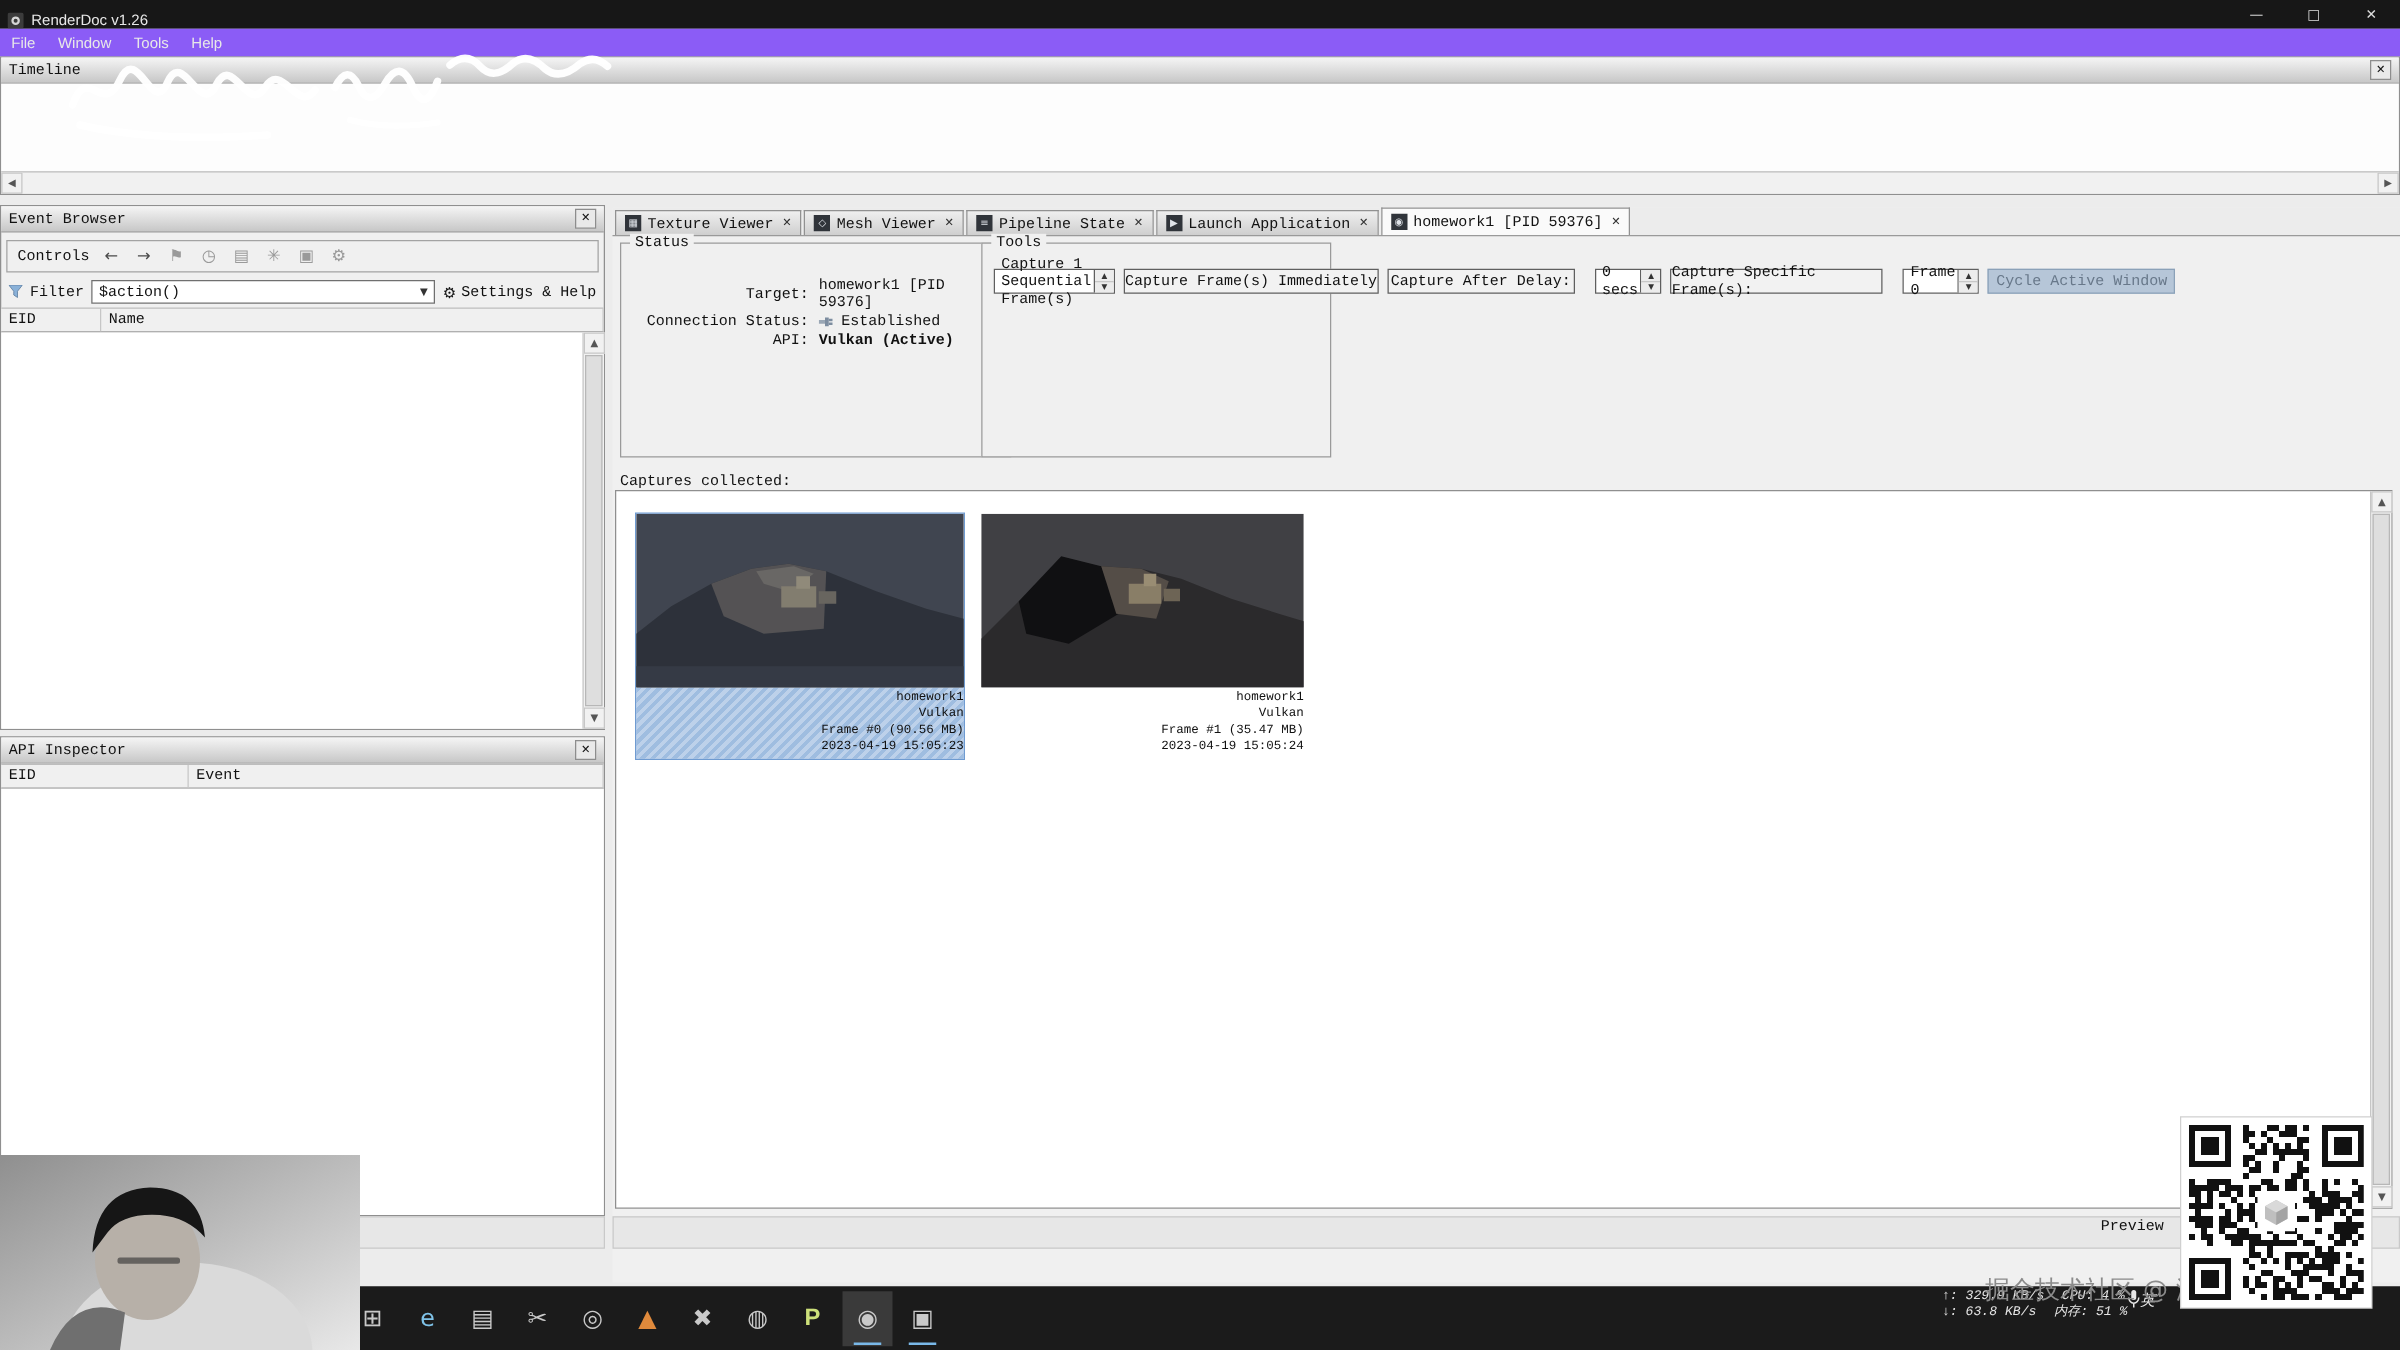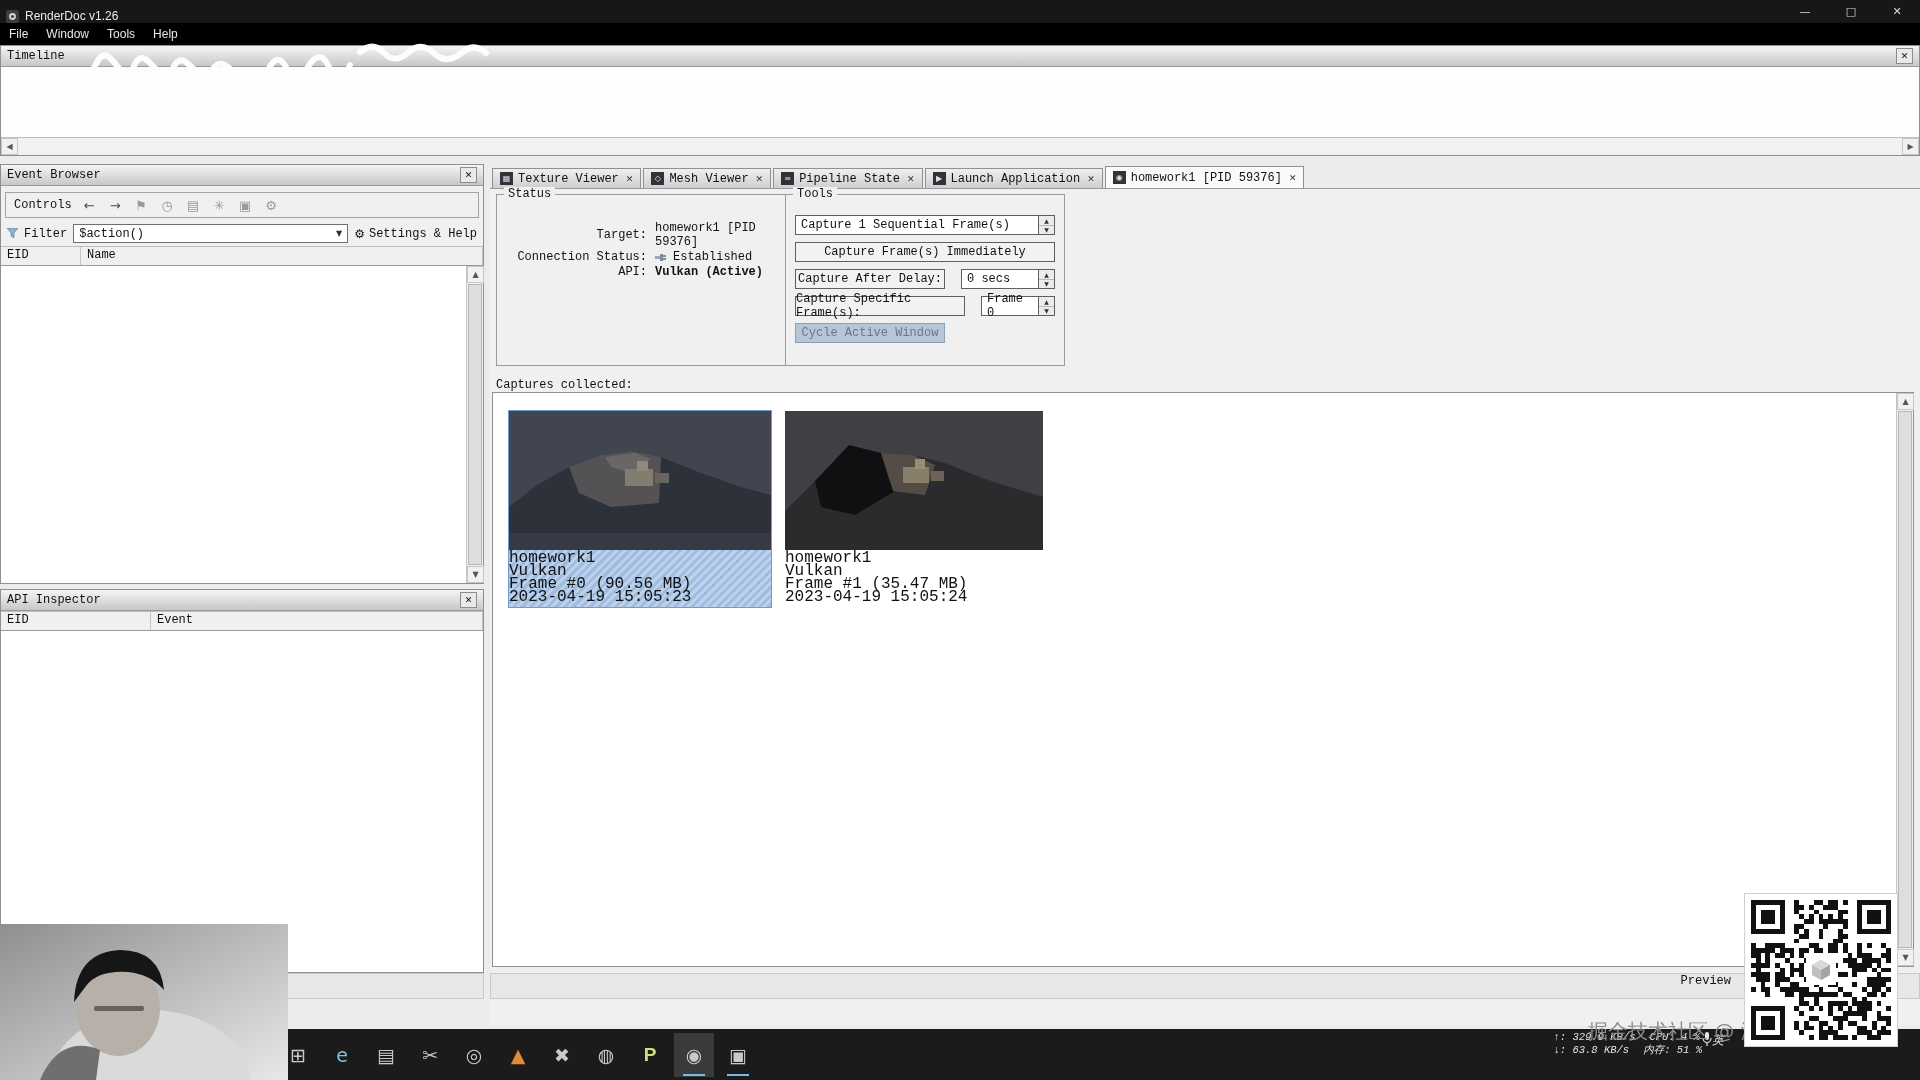--- a/index.html
+++ b/index.html
@@ -6,21 +6,21 @@
   body{width:1920px;height:1080px;overflow:hidden;position:relative;background:#ececec;
        font-family:"Liberation Mono","DejaVu Sans Mono",monospace;font-size:12px;color:#111;}
   .glyph{font-family:"DejaVu Sans",sans-serif;}
 
   
   .titlebar{position:absolute;top:0;left:0;width:1920px;height:23px;background:#171717;color:#e8e8e8;
             display:flex;align-items:flex-end;font-family:"Liberation Sans",sans-serif;font-size:12px;z-index:5;}
   .app-logo{width:13px;height:13px;margin:0 6px;display:flex;}
   .winbtns{margin-left:auto;display:flex;height:100%;}
   .winbtn{width:46px;display:flex;align-items:center;justify-content:center;font-size:11px;color:#ddd;}
-  .menubar{position:absolute;top:23px;left:0;width:1920px;height:22px;background:#000000;color:#e8e8e8;
+  .menubar{position:absolute;top:23px;left:0;width:1920px;height:22px;background:#8b5cf6;color:#e8e8e8;
            display:flex;align-items:center;font-family:"Liberation Sans",sans-serif;font-size:12px;z-index:5;}
   .menu-item{padding:0 9px;height:100%;display:flex;align-items:center;}
 
   
   .panel{background:#f0f0f0;border:1px solid #8f8f8f;box-sizing:border-box;}
   .p-header{height:20px;background:linear-gradient(#f5f5f5,#c7c7c7);border-bottom:1px solid #9a9a9a;
             display:flex;align-items:center;padding:0 6px;flex:none;}
   .p-close{margin-left:auto;width:15px;height:14px;display:flex;align-items:center;justify-content:center;
            border:1px solid #8d8d8d;background:#e9e9e9;font-size:9px;line-height:1;}
   .scroll-btn{width:17px;height:17px;background:#f1f1f1;border:1px solid #c6c6c6;display:flex;align-items:center;
@@ -68,41 +68,41 @@
            justify-content:center;flex:none;}
   .tab-close{font-size:9px;color:#333;margin-left:2px;}
   .group{position:absolute;border:1px solid #9a9a9a;background:#f0f0f0;box-sizing:border-box;}
   .legend{position:absolute;top:-8px;left:7px;background:#f0f0f0;padding:0 4px;}
   .status-group{left:6px;top:28px;width:313px;height:172px;}
   .status-grid{display:grid;grid-template-columns:158px 1fr;row-gap:1px;padding:26px 4px 0 0;align-items:center;}
   .s-label{text-align:right;padding-right:8px;}
   .s-value{display:flex;align-items:center;gap:5px;}
   .bold{font-weight:bold;}
   .tools-group{left:295px;top:28px;width:280px;height:172px;}
-  .tools-col{display:flex;flex-direction:column;gap:7px;padding:20px 9px 0 9px;}
+  .tools-col{display:flex;flex-direction:row;gap:7px;padding:20px 9px 0 9px;}
   .btn{height:20px;background:#f2f2f2;border:1px solid #5f5f5f;display:flex;align-items:center;justify-content:center;
        box-sizing:border-box;flex:none;}
   .btn.disabled{background:#b6c6d8;border-color:#8ba1b8;color:#68788a;}
   .spinbox{position:relative;height:20px;background:#fff;border:1px solid #5f5f5f;display:flex;align-items:center;
            padding:0 18px 0 5px;box-sizing:border-box;}
   .spin-btns{position:absolute;right:0;top:0;bottom:0;width:15px;border-left:1px solid #5f5f5f;display:flex;flex-direction:column;}
   .spin-btns div{flex:1;font-size:6px;display:flex;align-items:center;justify-content:center;background:#ececec;color:#333;}
   .spin-btns div:first-child{border-bottom:1px solid #bbb;}
   .trow{display:flex;gap:16px;}
   .captures-label{position:absolute;left:6px;top:212px;}
   .captures-panel{position:absolute;left:2px;top:226px;width:1422px;height:575px;background:#fff;
                   border:1px solid #8f8f8f;box-sizing:border-box;}
   .card{position:absolute;top:18px;width:262px;cursor:pointer;}
   .card.c2{left:292px;width:258px;}
   .card.c1{left:16px;}
   .thumb-wrap{position:relative;height:139px;}
   .thumb-wrap svg{display:block;width:100%;height:100%;}
   .card.selected .thumb-wrap::after{content:"";position:absolute;inset:0;background:rgba(70,120,190,.10);}
   .card.selected{outline:1px solid #6f9bd1;}
-  .meta{text-align:left;font-size:16px;line-height:13px;padding:2px 0 3px;}
+  .meta{text-align:right;font-size:10px;line-height:13px;padding:2px 0 3px;}
   .card.selected .meta{background:repeating-linear-gradient(135deg,#9fbde0 0 3px,#bdd1ea 3px 6px);}
   .right-strip{position:absolute;left:0;top:807px;width:1430px;height:26px;background:#e7e7e7;border:1px solid #c9c9c9;
                box-sizing:border-box;display:flex;align-items:flex-start;justify-content:flex-end;padding-right:188px;}
 
   
   .taskbar{position:absolute;left:0;top:1029px;width:1920px;height:51px;background:#1b1b1b;z-index:30;}
   .tb-icons{position:absolute;left:278px;top:3px;height:45px;display:flex;align-items:center;gap:4px;}
   .tb-icon{width:40px;height:44px;display:flex;align-items:center;justify-content:center;font-size:19px;color:#c9c9c9;position:relative;}
   .tb-icon.active{background:#3a3a3a;}
   .tb-icon.open::after{content:"";position:absolute;bottom:1px;left:9px;right:9px;height:2px;background:#79b8e8;}

